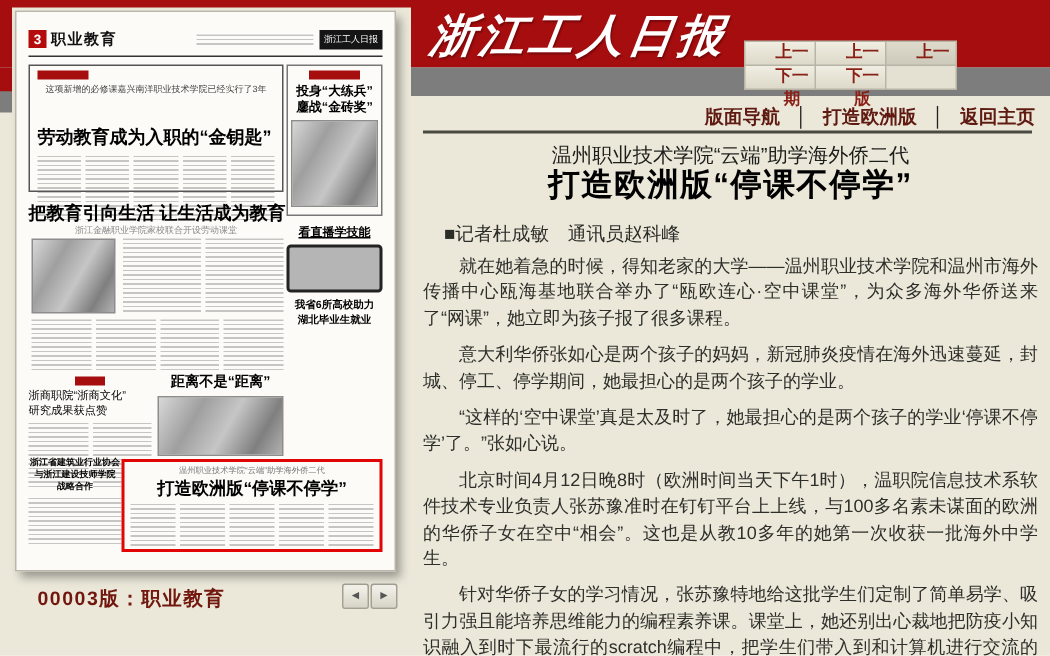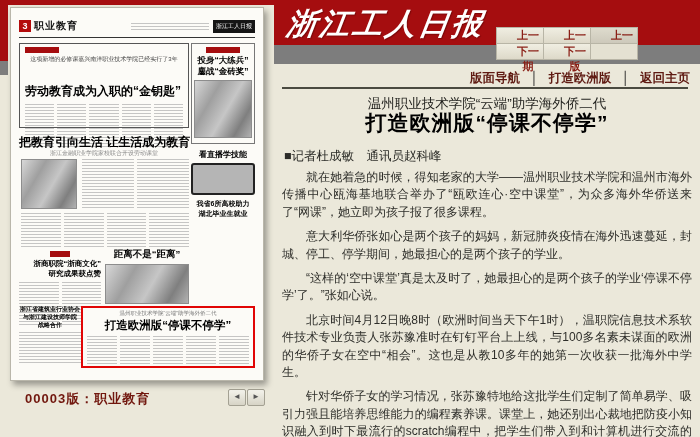--- a/index.html
+++ b/index.html
@@ -27,21 +27,21 @@
             font-size:12.5px;font-weight:bold;color:#5f1a12;}
   .navlinks .link{cursor:pointer;text-align:right;}
   .navlinks .sep{color:#222;margin:0 7px;font-weight:normal;}
 
   .hr{position:absolute;left:282px;top:87px;width:406px;height:2px;background:#4a4a40;}
 
   .kicker{position:absolute;left:282px;top:95px;width:410px;text-align:center;
           font-size:13.5px;color:#1d1d1a;}
   .title{position:absolute;left:282px;top:109px;width:410px;margin:0;text-align:center;
          font-size:21px;font-weight:bold;color:#000;letter-spacing:1px;}
-  .byline{position:absolute;left:284px;top:148px;font-size:12.5px;color:#2c2c28;}
+  .byline{position:absolute;left:296px;top:148px;font-size:12.5px;color:#2c2c28;}
   .paras{position:absolute;left:282px;top:169px;width:410px;}
   .paras p{margin:0 0 7px;font-size:12px;line-height:1.45;color:#2e2e2a;
            text-indent:2em;text-align:justify;}
 
   .page-label{position:absolute;left:25px;top:390px;font-size:13px;font-weight:bold;
               color:#71170e;letter-spacing:1px;}
   .pager{position:absolute;left:228px;top:389px;display:flex;gap:1px;}
   .pager-btn{width:16px;height:15px;background:linear-gradient(#f4f3ec,#d7d4c6);
              border:1px solid #a4a193;text-align:center;line-height:14px;
              font-size:8px;color:#555;cursor:pointer;border-radius:2px;}
@@ -74,35 +74,35 @@
   .np-box1 .cols{margin-top:4px;height:44px;}
   .np-t2{position:absolute;left:8px;top:126px;width:170px;text-align:center;
          font-size:12px;font-weight:bold;color:#000;white-space:nowrap;}
   .np-s2{position:absolute;left:8px;top:141px;width:170px;text-align:center;font-size:6px;color:#888;}
   .np-ph1{position:absolute;left:10px;top:151px;width:56px;height:50px;}
   .np-colsa{position:absolute;left:71px;top:151px;width:107px;height:50px;}
   .np-colsa div,.np-colsb div,.np-box1 .cols div,.np-a3 .cols div,.np-rcol .tx,.np-feat .cols div{height:100%;}
   .np-colsb{position:absolute;left:10px;top:205px;width:168px;height:34px;}
   .np-a3{position:absolute;left:8px;top:243px;width:82px;}
   .np-a3 .tag{width:20px;margin:0 auto 2px;}
-  .np-t3{font-size:7.5px;font-weight:bold;color:#000;text-align:right;line-height:1.3;}
+  .np-t3{font-size:7.5px;font-weight:normal;color:#000;text-align:left;line-height:1.3;}
   .np-a3 .cols{height:44px;margin-top:3px;}
   .np-t4{position:absolute;left:94px;top:240px;width:84px;text-align:center;
          font-size:9.5px;font-weight:bold;color:#000;white-space:nowrap;}
   .np-ph2{position:absolute;left:94px;top:256px;width:84px;height:40px;}
   .np-a5{position:absolute;left:8px;top:297px;width:62px;}
   .np-t5{font-size:6px;font-weight:bold;color:#000;text-align:center;line-height:1.35;}
   .np-a5 .tx{height:32px;margin-top:3px;}
   .np-rcol{position:absolute;left:180px;top:35px;width:64px;}
   .np-rbox{border:1px solid #777;padding:2px;}
   .np-rcol .tag{width:34px;margin:1px auto 2px;}
   .np-t6{font-size:8.5px;font-weight:bold;color:#000;text-align:center;line-height:1.3;white-space:nowrap;}
   .np-ph3{height:58px;margin-top:3px;}
   .np-cap{height:16px;margin-top:3px;}
-  .np-t7{font-size:8px;font-weight:bold;color:#000;text-align:center;margin-top:5px;white-space:nowrap;}
+  .np-t7{font-size:8px;font-weight:bold;color:#000;text-align:center;margin-top:5px;white-space:nowrap;text-decoration:underline;}
   .np-ph4{height:32px;margin-top:3px;border:2px solid #222;border-radius:3px;background:#b5b5b5;}
   .np-t8{font-size:7px;font-weight:bold;color:#000;text-align:center;line-height:1.35;margin-top:4px;}
   .np-rtx{height:58px;margin-top:3px;}
   .np-feat{position:absolute;left:70px;top:298px;width:174px;height:62px;
            border:2px solid #e10505;background:#fcfbf7;padding:2px 4px;cursor:pointer;}
   .np-fk{font-size:5.5px;color:#777;text-align:center;white-space:nowrap;}
   .np-ft{font-size:11.5px;font-weight:bold;color:#000;text-align:center;white-space:nowrap;margin-top:1px;}
   .np-feat .cols{margin-top:3px;height:28px;}
 </style>
 </head>

